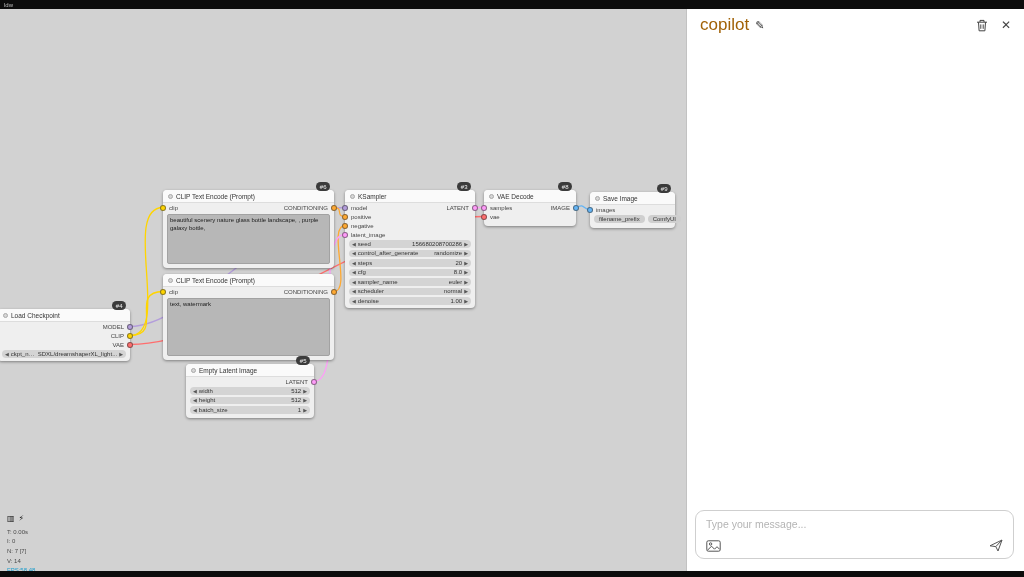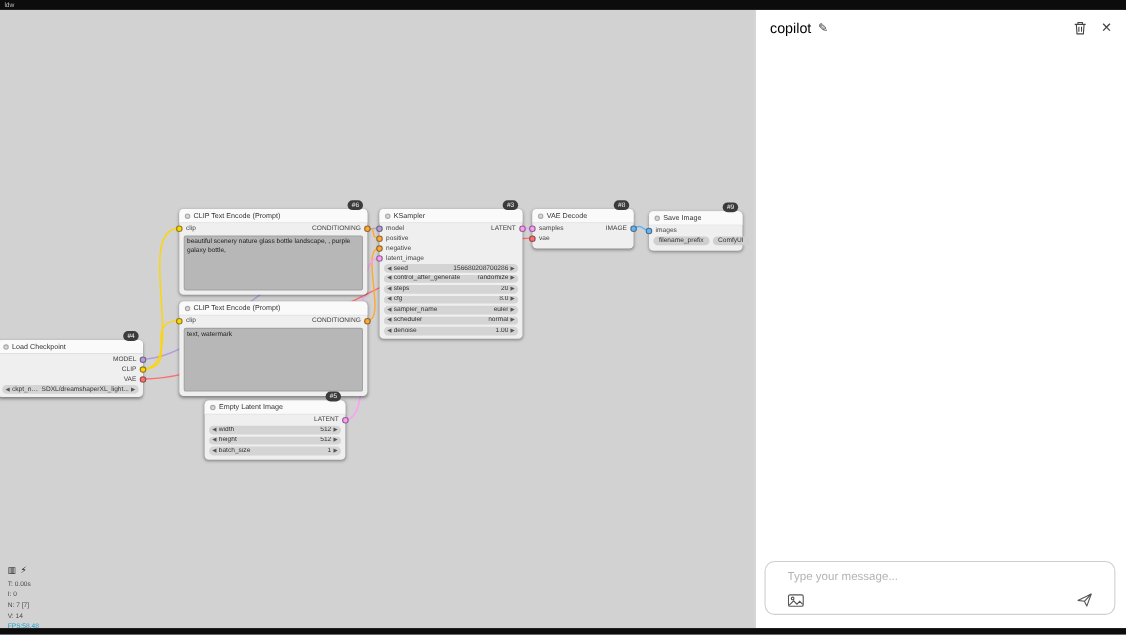--- a/index.html
+++ b/index.html
@@ -53,26 +53,26 @@
   #node-latent{left:186px;top:364px;width:128px;height:54px}
 
   
   .stats{position:absolute;left:7px;top:513px;z-index:3;font-size:6px;line-height:1.6;color:#4a4a4a}
   .stat-icons{display:flex;gap:4px;margin-bottom:2px;font-size:8px;color:#222}
   .stat-fps{color:#1a9ccb}
 
   
   .copilot{position:absolute;left:686px;top:9px;width:338px;height:562px;background:#ffffff;border-left:1px solid #c2c2c2;z-index:10}
   .cp-header{height:32px;display:flex;align-items:center;padding:0 13px}
-  .cp-title{font-size:13px;color:#000000}
+  .cp-title{font-size:17px;color:#a16207}
   .cp-pencil{font-size:11px;color:#333;margin-left:6px}
   .cp-actions{margin-left:auto;display:flex;align-items:center;gap:13px}
   .cp-actions svg,.cp-close{color:#444}
   .cp-close{font-size:12px;line-height:1;cursor:default}
-  .cp-input{position:absolute;left:8px;right:10px;bottom:12px;height:49px;border:1px solid #cfcfcf;border-radius:9px;padding:7px 20px 6px;display:flex;flex-direction:column;justify-content:space-between;background:#fff}
+  .cp-input{position:absolute;left:8px;right:10px;bottom:12px;height:49px;border:1px solid #cfcfcf;border-radius:9px;padding:7px 10px 6px;display:flex;flex-direction:column;justify-content:space-between;background:#fff}
   .cp-input input{border:none;outline:none;font-size:10.5px;font-family:inherit;color:#333;width:100%}
   .cp-input input::placeholder{color:#b4b4b4}
   .cp-input-icons{display:flex;justify-content:space-between;align-items:center}
 </style>
 </head>
 <body>
 
 <div class="topbar">
   <span>ldw</span>
 </div>

